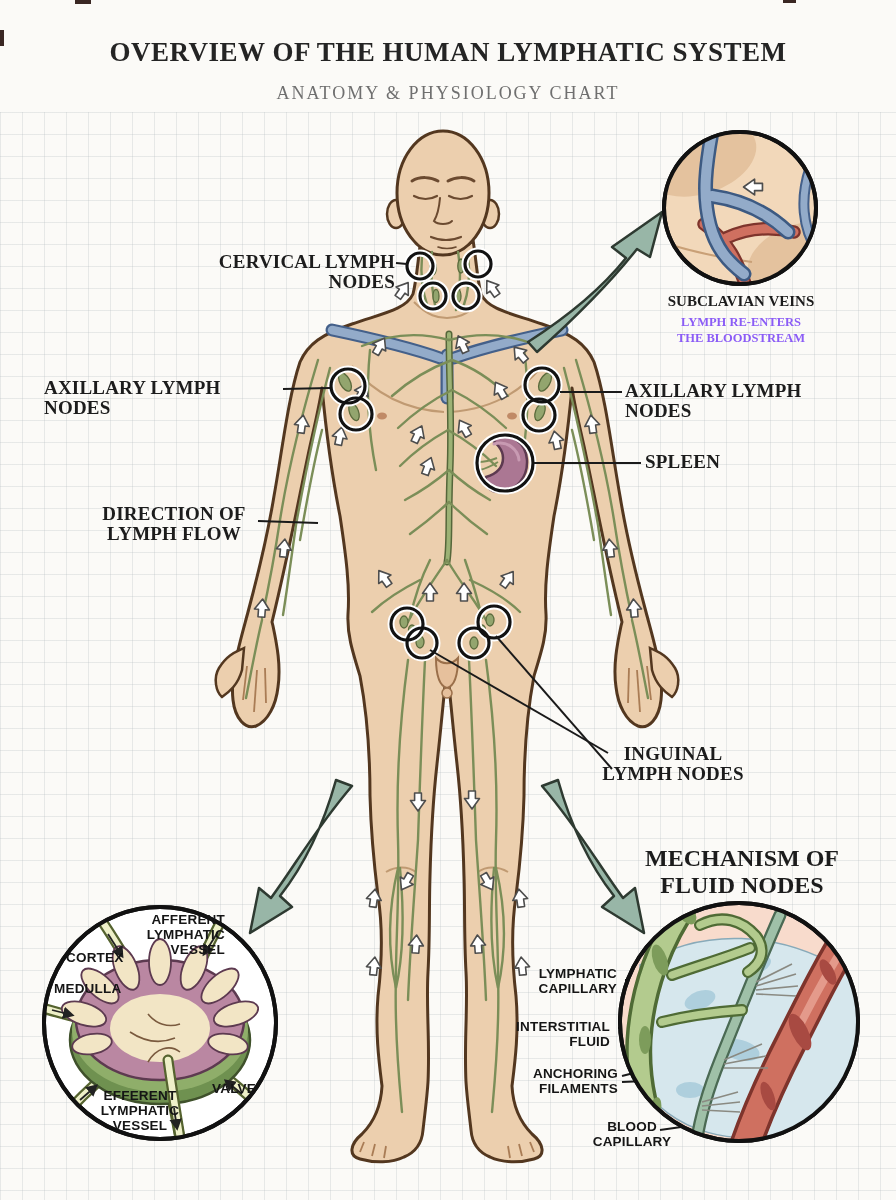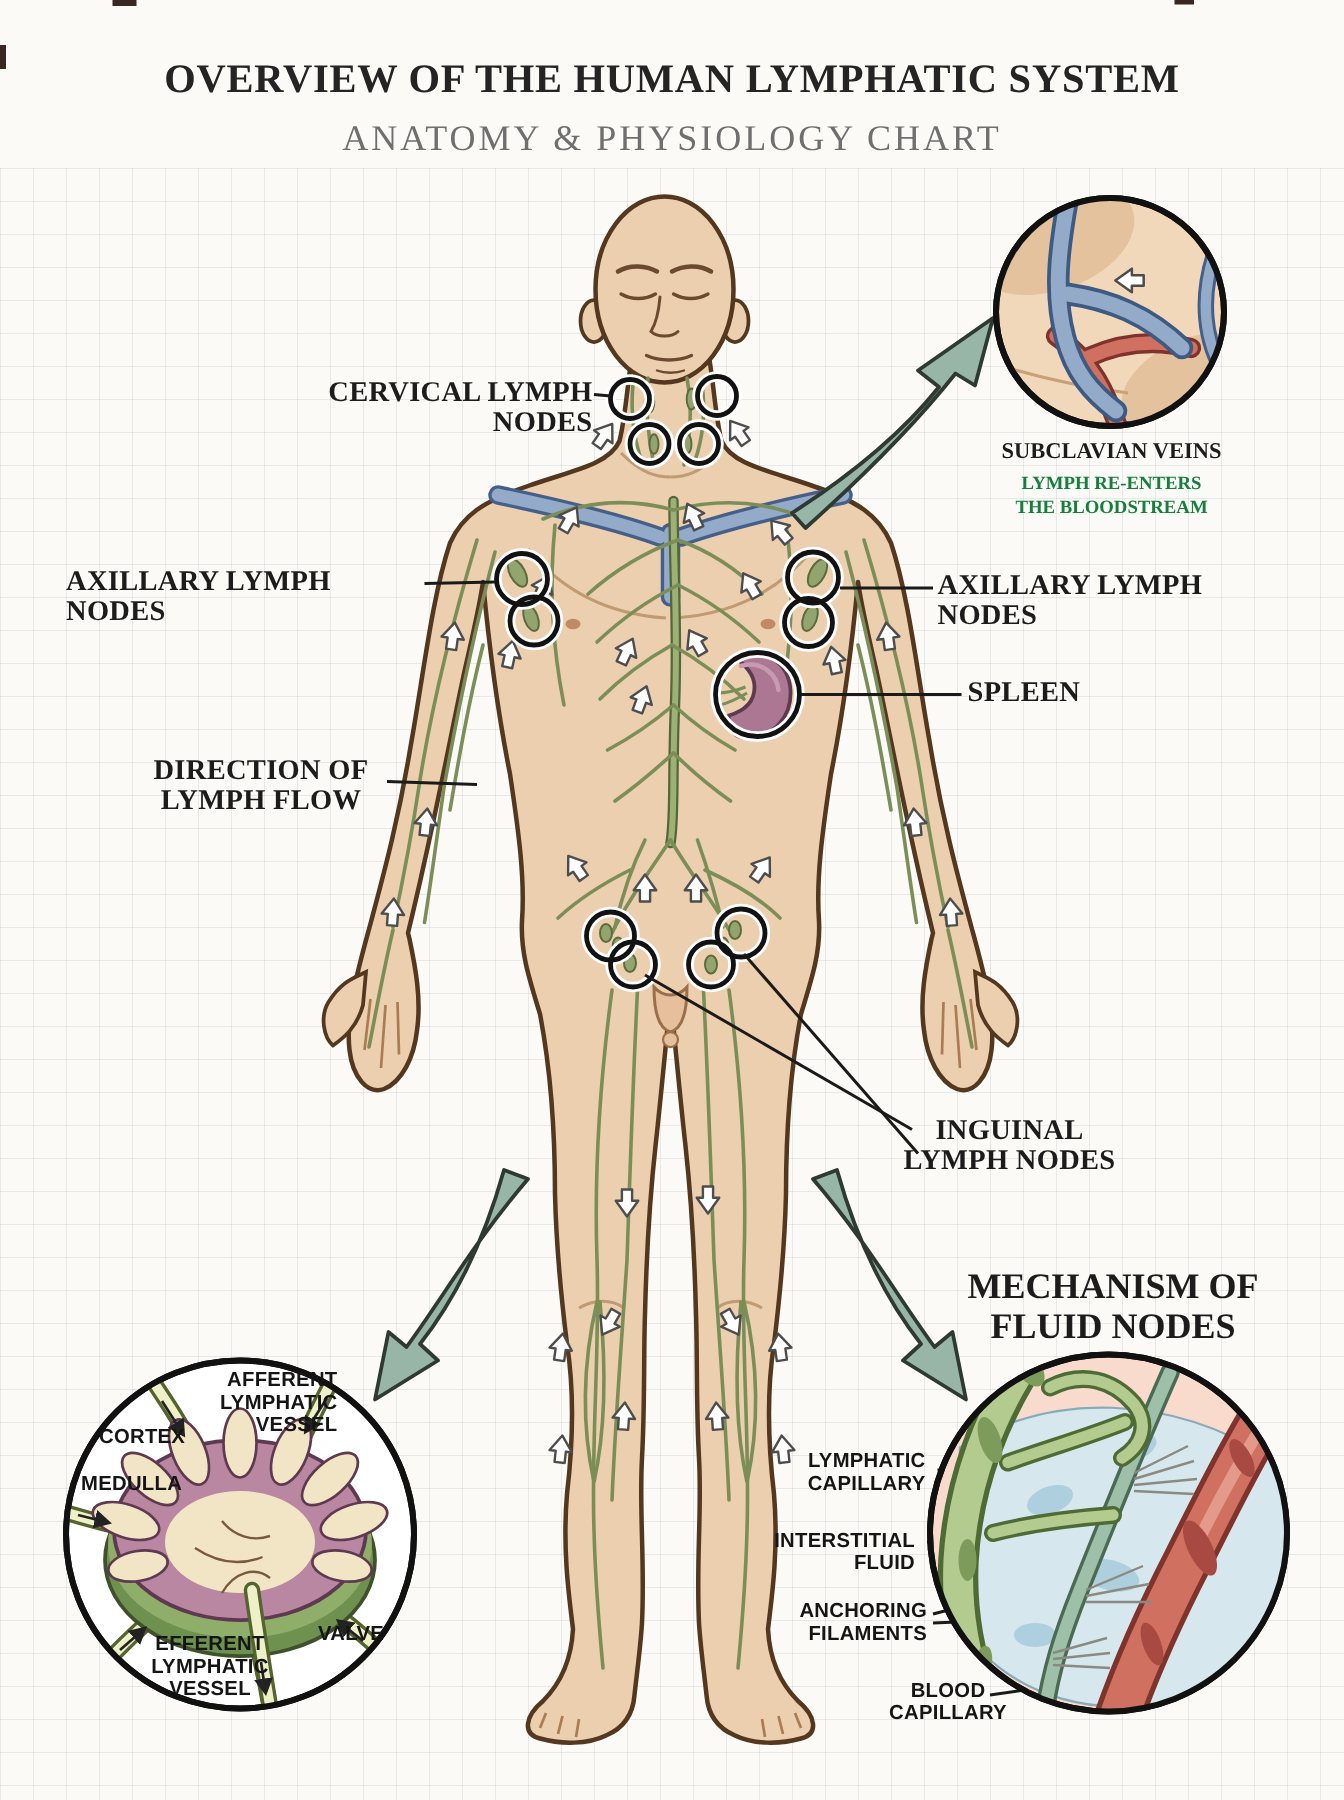--- a/index.html
+++ b/index.html
@@ -15,39 +15,39 @@
       linear-gradient(to bottom, rgba(185,190,196,0.30) 1px, transparent 1px);
     background-size:22px 22px;
   }
   .cornermark{position:absolute; background:#3a2723;}
   #title{
     position:absolute; left:0; top:30px; width:896px; text-align:center;
     font-weight:bold; font-size:27px; line-height:44px; color:#242424; letter-spacing:.5px;
   }
   #subtitle{
     position:absolute; left:0; top:80px; width:896px; text-align:center;
-    font-size:24px; line-height:26px; color:#6f6f6f; letter-spacing:2px;
+    font-size:18px; line-height:26px; color:#6f6f6f; letter-spacing:2px;
   }
   .lbl{
     position:absolute; font-weight:bold; font-size:19px; line-height:20px;
     color:#1c1c1c; letter-spacing:.2px; white-space:pre-line;
     font-family:"Liberation Serif", serif;
   }
   .heading{
     position:absolute; font-weight:bold; font-size:24px; line-height:27px;
     color:#1c1c1c; text-align:center; white-space:pre-line;
     font-family:"Liberation Serif", serif;
   }
   .inset-title{
     position:absolute; font-weight:bold; font-size:15px; line-height:21px;
     color:#1c1c1c; text-align:center; font-family:Liberation Serif, serif;
   }
   .inset-sub{
     position:absolute; font-weight:bold; font-size:12.5px; line-height:16px;
-    color:#15803d; text-align:center; white-space:pre-line;
+    color:#8b5cf6; text-align:center; white-space:pre-line;
     font-family:"Liberation Serif", serif;
   }
   .lbl-sm{
     position:absolute; font-weight:bold; font-size:13.5px; line-height:15px;
     color:#151515; letter-spacing:.2px; white-space:pre-line;
     font-family:"Liberation Sans", sans-serif;
   }
   .tr{text-align:right;} .tc{text-align:center;}
   svg{position:absolute; left:0; top:0;}
 </style>

